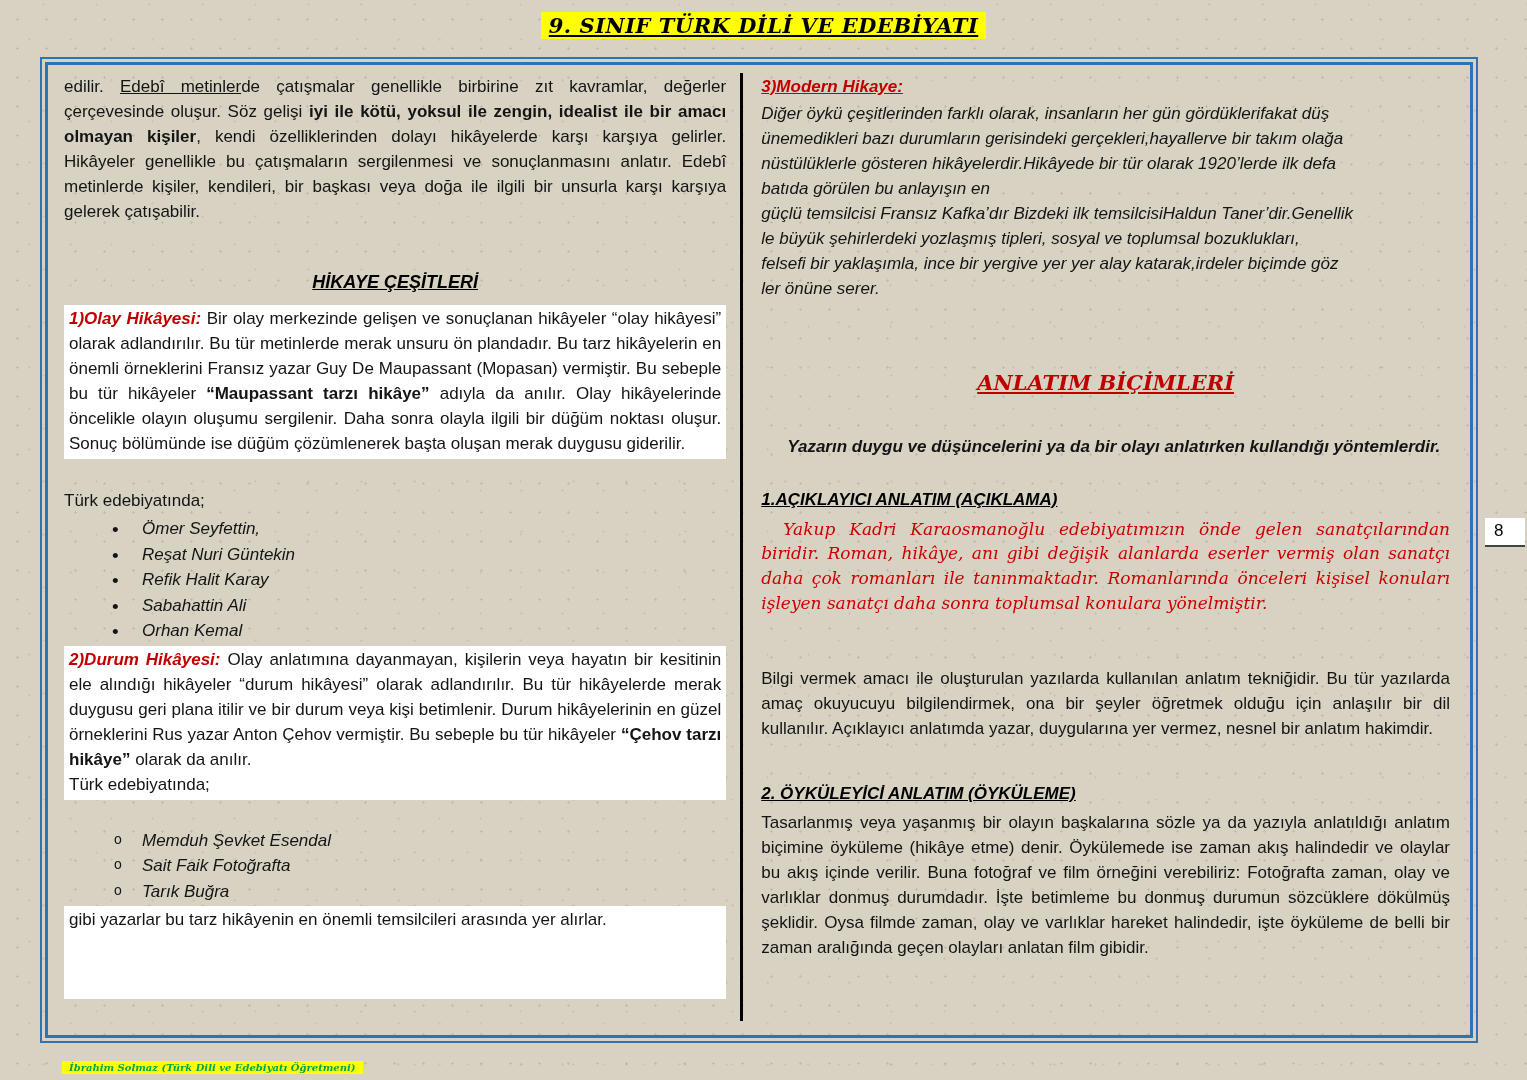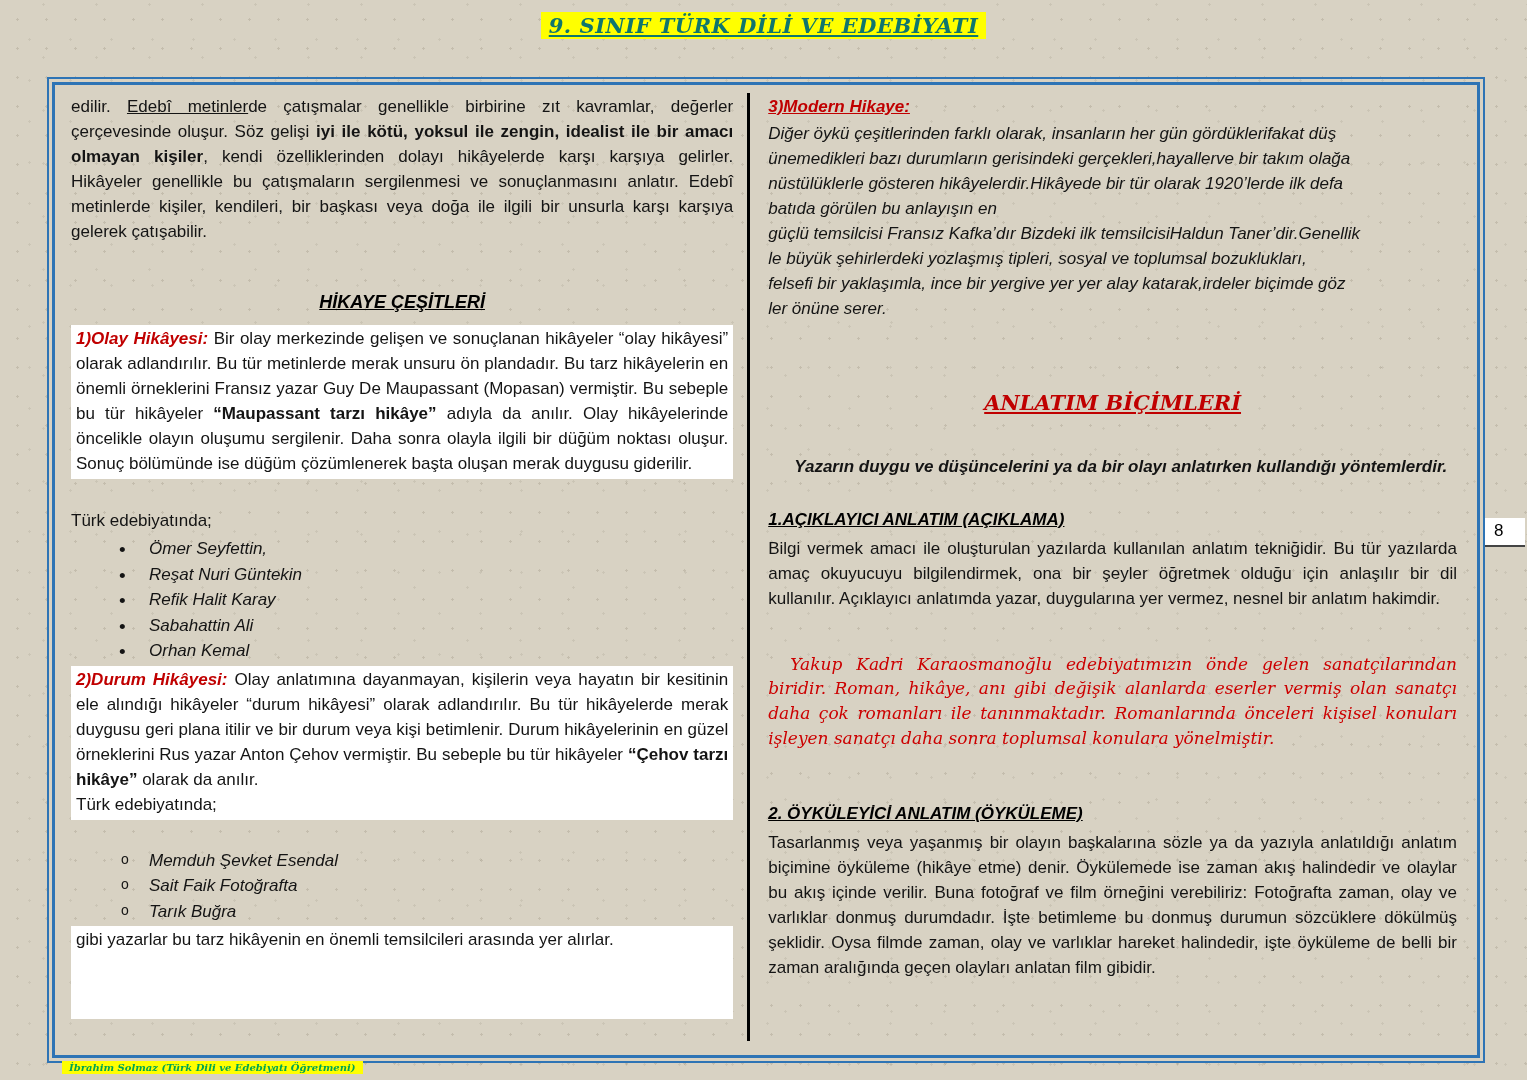--- a/index.html
+++ b/index.html
@@ -14,31 +14,31 @@
       radial-gradient(rgba(115,105,85,.20) 1px, transparent 1.3px),
       radial-gradient(rgba(115,105,85,.13) 1px, transparent 1.3px),
       radial-gradient(rgba(90,80,65,.10) 1px, transparent 1.2px);
     background-size:29px 29px,53px 53px,41px 41px;
     background-position:3px 5px,17px 31px,9px 19px;
   }
   .title-wrap{position:absolute;top:12px;left:0;width:100%;text-align:center;}
   .page-title{
     display:inline-block;
     background:#ffff00;
-    color:#0f766e;
+    color:#000000;
     font-family:"DejaVu Serif",serif;
     font-style:italic;font-weight:bold;
     font-size:21px;
     text-decoration:underline;
     padding:1px 8px;
     letter-spacing:.5px;
   }
   .frame-outer{
-    position:absolute;left:47px;top:57px;width:1438px;height:986px;
-    border:2px solid #2e74b5;padding:3px;box-sizing:border-box;margin-top:20px;
+    position:absolute;left:40px;top:57px;width:1438px;height:986px;
+    border:2px solid #2e74b5;padding:3px;box-sizing:border-box;
   }
   .frame-inner{
     width:100%;height:100%;
     border:3px solid #2e74b5;box-sizing:border-box;
     padding:6px 4px 6px 6px;
   }
   .columns{display:flex;height:100%;box-sizing:border-box;}
   .col{box-sizing:border-box;font-size:17px;line-height:1.47;}
   .col.left{width:48.6%;padding:4px 14px 0 10px;}
   .divider{width:3px;background:#000;align-self:stretch;margin:2px 0 8px 0;}
@@ -163,23 +163,23 @@
 güçlü  temsilcisi Fransız Kafka’dır Bizdeki ilk temsilcisiHaldun Taner’dir.Genellik
 le büyük şehirlerdeki yozlaşmış tipleri, sosyal ve toplumsal bozuklukları,
 felsefi bir yaklaşımla, ince bir yergive yer yer alay katarak,irdeler biçimde göz
 ler önüne serer.</span></p>
 
           <h3 class="script-heading">ANLATIM BİÇİMLERİ</h3>
 
           <p class="para anlatim-intro">Yazarın duygu ve düşüncelerini ya da bir olayı anlatırken kullandığı yöntemlerdir.</p>
 
           <h4 class="sub-heading">1.AÇIKLAYICI ANLATIM (AÇIKLAMA)</h4>
+          <p class="para script-red">Yakup Kadri Karaosmanoğlu edebiyatımızın önde gelen sanatçılarından biridir. Roman, hikâye, anı gibi değişik alanlarda eserler vermiş olan sanatçı daha çok  romanları ile tanınmaktadır. Romanlarında önceleri kişisel konuları işleyen sanatçı daha sonra toplumsal konulara yönelmiştir.</p>
+
           <p class="para aciklayici-text">Bilgi vermek amacı ile oluşturulan yazılarda kullanılan anlatım tekniğidir. Bu tür yazılarda amaç okuyucuyu bilgilendirmek, ona bir şeyler öğretmek olduğu için anlaşılır bir dil kullanılır. Açıklayıcı anlatımda yazar, duygularına yer vermez, nesnel bir anlatım hakimdir.</p>
-
-          <p class="para script-red">Yakup Kadri Karaosmanoğlu edebiyatımızın önde gelen sanatçılarından biridir. Roman, hikâye, anı gibi değişik alanlarda eserler vermiş olan sanatçı daha çok  romanları ile tanınmaktadır. Romanlarında önceleri kişisel konuları işleyen sanatçı daha sonra toplumsal konulara yönelmiştir.</p>
 
           <h4 class="sub-heading">2. ÖYKÜLEYİCİ ANLATIM (ÖYKÜLEME)</h4>
           <p class="para oyku-text"> Tasarlanmış veya yaşanmış bir olayın başkalarına sözle ya da yazıyla anlatıldığı anlatım biçimine öyküleme (hikâye etme) denir. Öykülemede ise zaman akış halindedir ve olaylar bu akış içinde verilir. Buna fotoğraf ve film örneğini verebiliriz: Fotoğrafta zaman, olay ve varlıklar donmuş durumdadır. İşte betimleme bu donmuş durumun sözcüklere dökülmüş şeklidir. Oysa filmde zaman, olay ve varlıklar hareket halindedir, işte öyküleme de belli bir zaman aralığında geçen olayları anlatan film gibidir.</p>
         </div>
 
       </div>
     </div>
   </div>
 
   <div class="page-num"><span>8</span></div>

